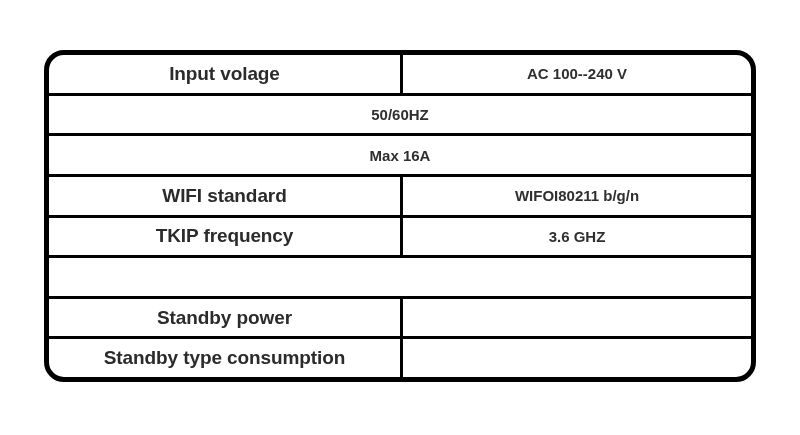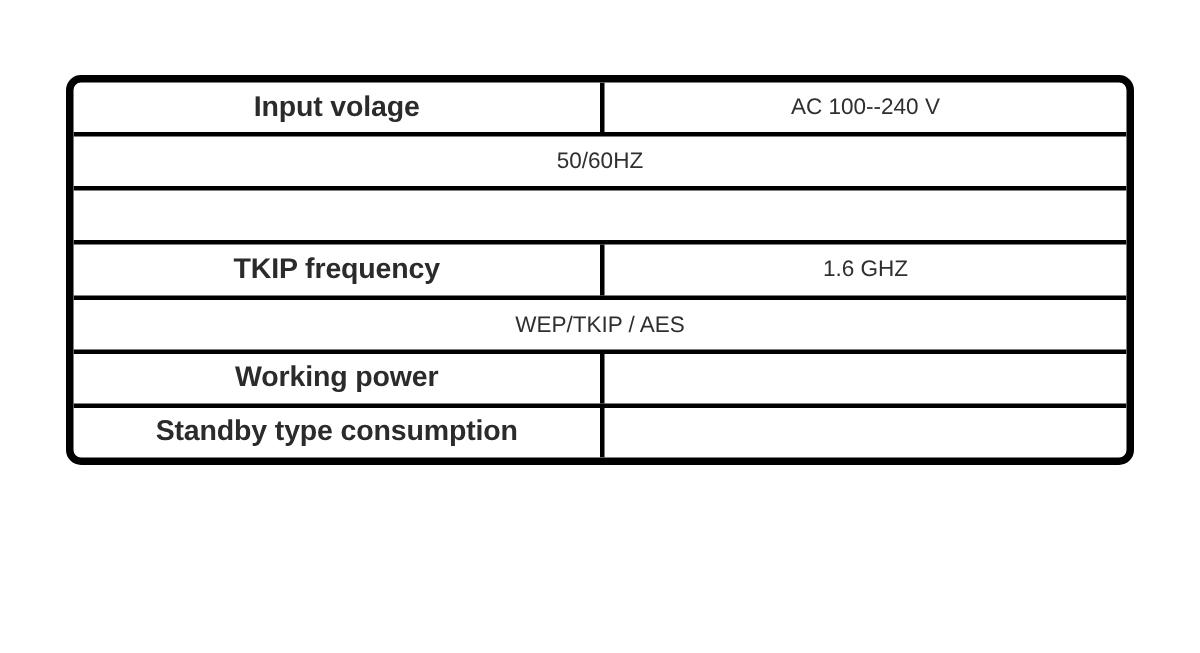--- a/index.html
+++ b/index.html
@@ -20,24 +20,24 @@
     width: 800px;
     height: 435px;
     background: #ffffff;
   }
 
   .spec-table {
     position: absolute;
     left: 44px;
     top: 50px;
     width: 712px;
-    height: 260px;
+    height: 332px;
     box-sizing: border-box;
     border: 5px solid #000000;
-    border-radius: 10px;
+    border-radius: 20px;
     background: #ffffff;
     overflow: hidden;
     display: flex;
     flex-direction: column;
   }
 
   .spec-row {
     flex: 1 1 0;
     display: flex;
     flex-direction: row;
@@ -64,55 +64,59 @@
   }
 
   .cell-value {
     flex: 1 1 auto;
     box-sizing: border-box;
     display: flex;
     align-items: center;
     justify-content: center;
     padding: 0 6px;
     font-size: 15px;
-    font-weight: normal;
+    font-weight: bold;
     color: #2f2f2f;
     white-space: nowrap;
   }
 </style>
 </head>
 <body>
 
 <div id="spec-sheet">
   <div class="spec-table">
 
     <div class="spec-row">
       <div class="cell-label">Input volage</div>
       <div class="cell-value">AC 100--240 V</div>
     </div>
 
     <div class="spec-row">
       <div class="cell-value">50/60HZ</div>
     </div>
 
     <div class="spec-row">
+      <div class="cell-value">Max 16A</div>
     </div>
 
+    <div class="spec-row">
+      <div class="cell-label">WIFI standard</div>
+      <div class="cell-value">WIFOI80211 b/g/n</div>
+    </div>
 
     <div class="spec-row">
       <div class="cell-label">TKIP frequency</div>
-      <div class="cell-value">1.6 GHZ</div>
+      <div class="cell-value">3.6 GHZ</div>
     </div>
 
     <div class="spec-row">
-      <div class="cell-value">WEP/TKIP / AES</div>
     </div>
 
     <div class="spec-row">
-      <div class="cell-label">Working power</div>
+      <div class="cell-label">Standby power</div>
     </div>
 
     <div class="spec-row">
       <div class="cell-label">Standby type consumption</div>
     </div>
 
   </div>
 </div>
 
 </body></html>

